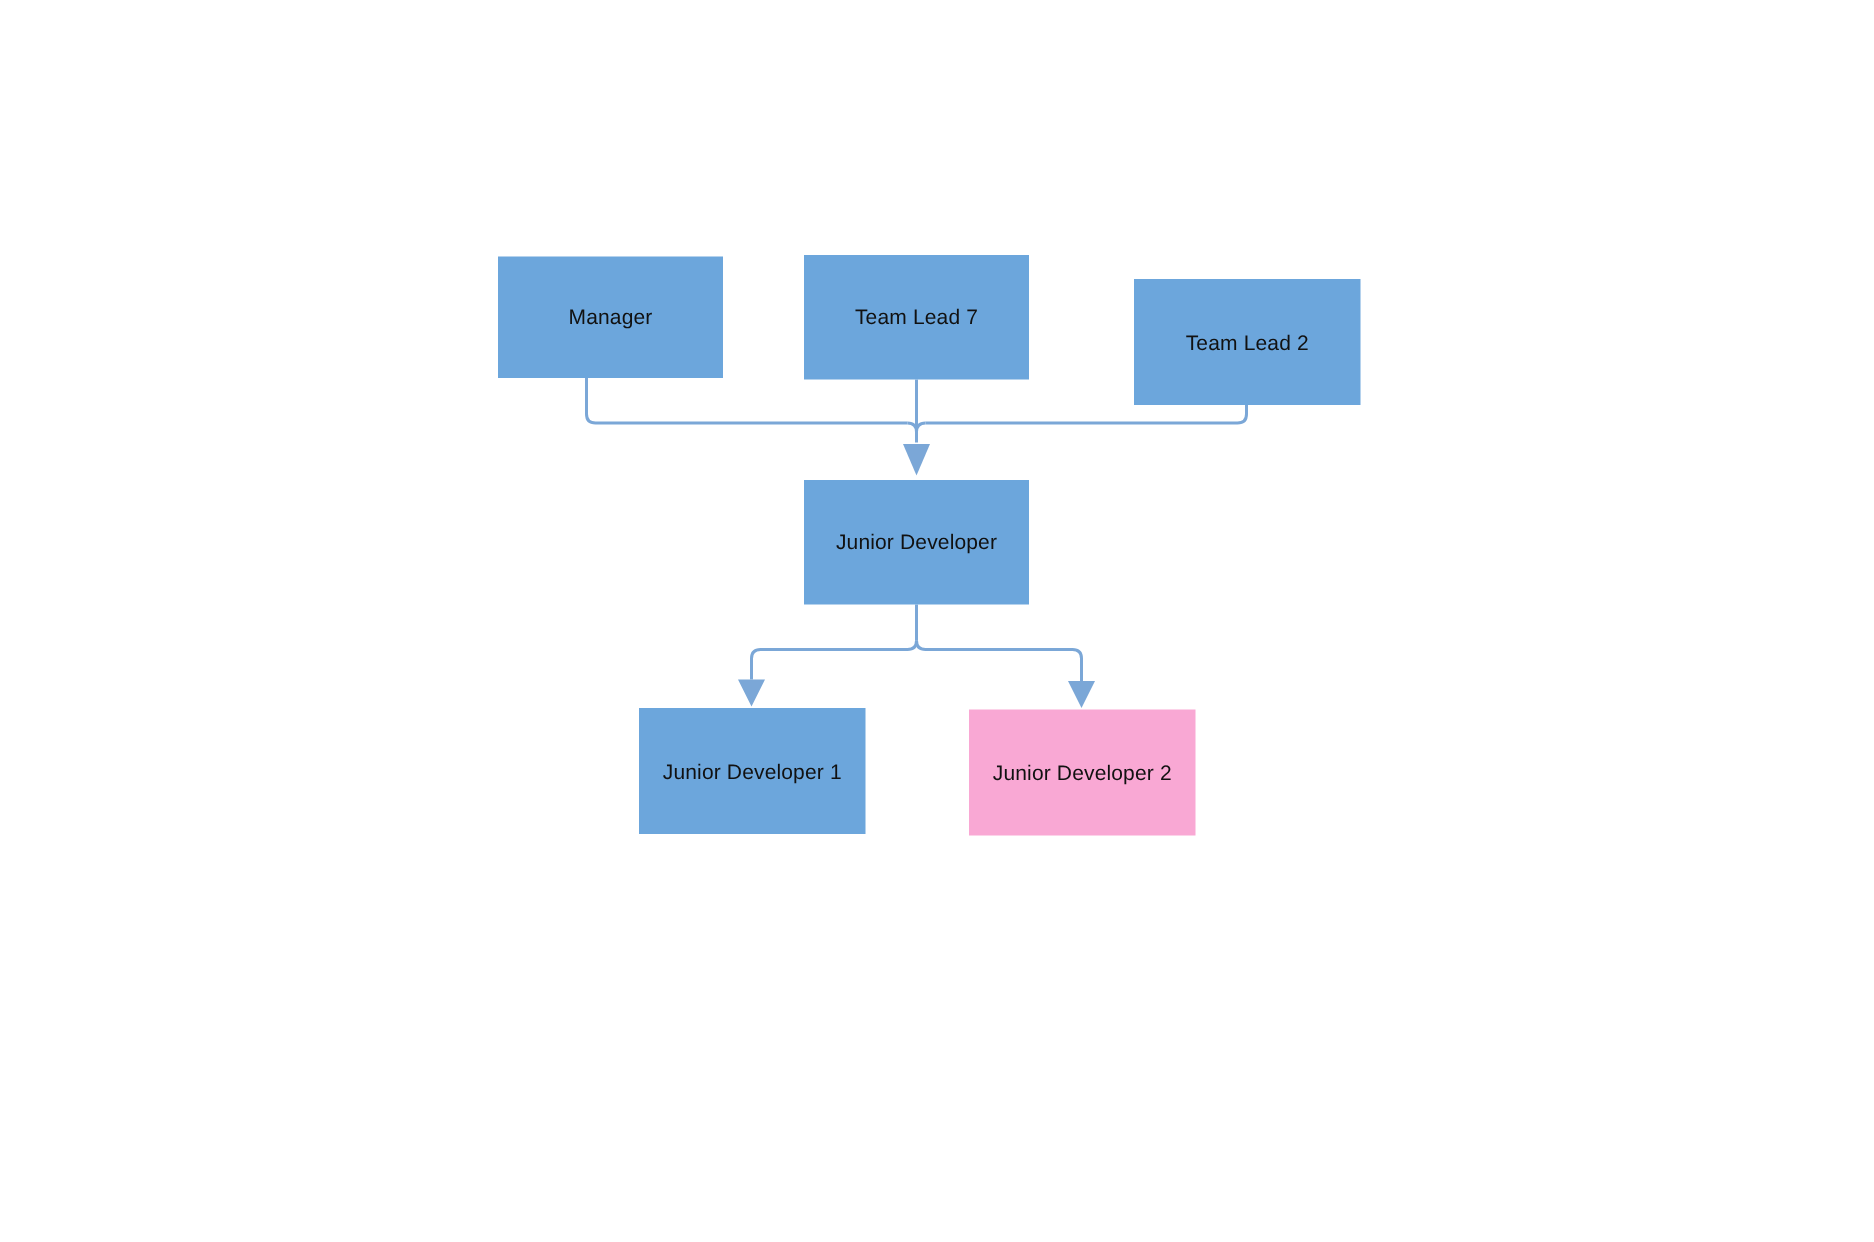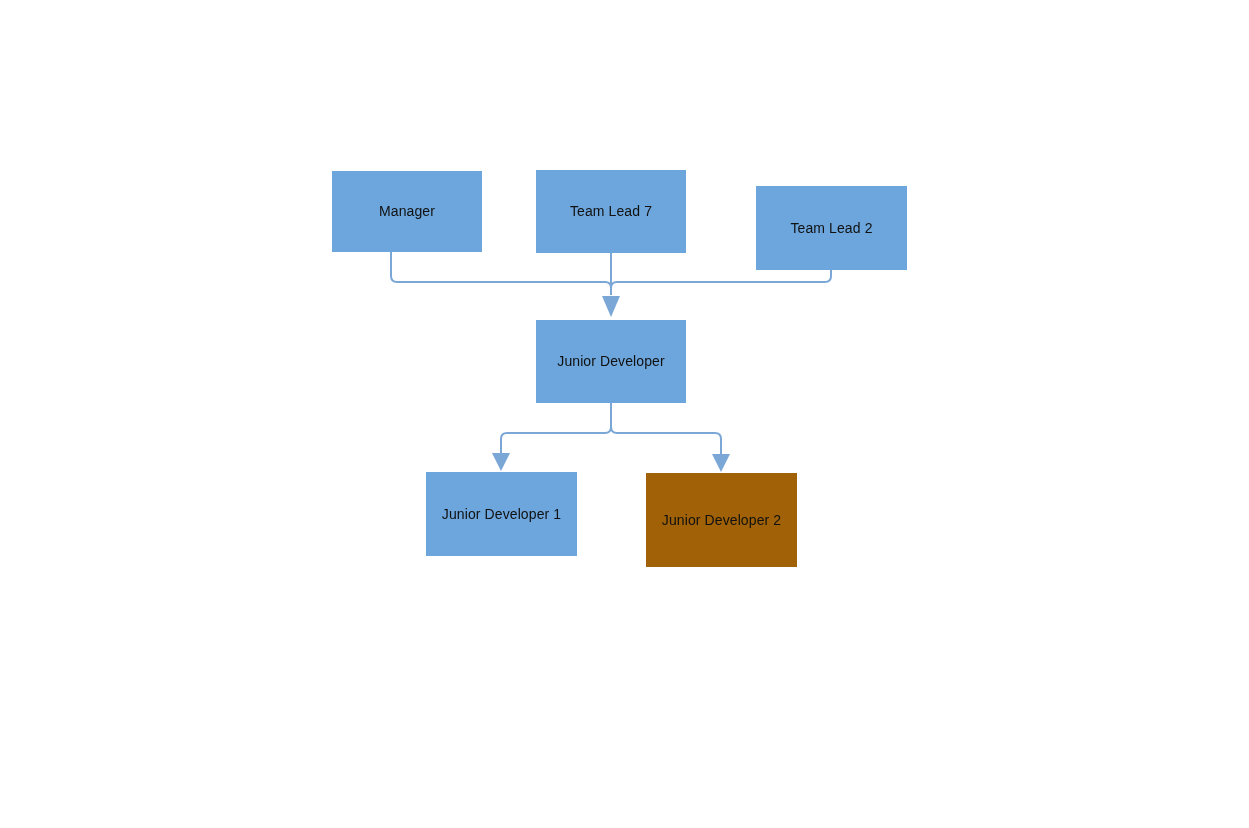--- a/index.html
+++ b/index.html
@@ -88,17 +88,17 @@
   </div>
 
   <div class="node" style="left:536px; top:320px; width:150px; height:83px; background:#6CA6DC;">
     <span class="node-label">Junior Developer</span>
   </div>
 
   <div class="node" style="left:426px; top:472px; width:151px; height:84px; background:#6CA6DC;">
     <span class="node-label">Junior Developer 1</span>
   </div>
 
-  <div class="node" style="left:646px; top:473px; width:151px; height:94px; background:#a16207;">
+  <div class="node" style="left:646px; top:473px; width:151px; height:84px; background:#f9a8d4;">
     <span class="node-label">Junior Developer 2</span>
   </div>
 
 </div>
 
 </body></html>

